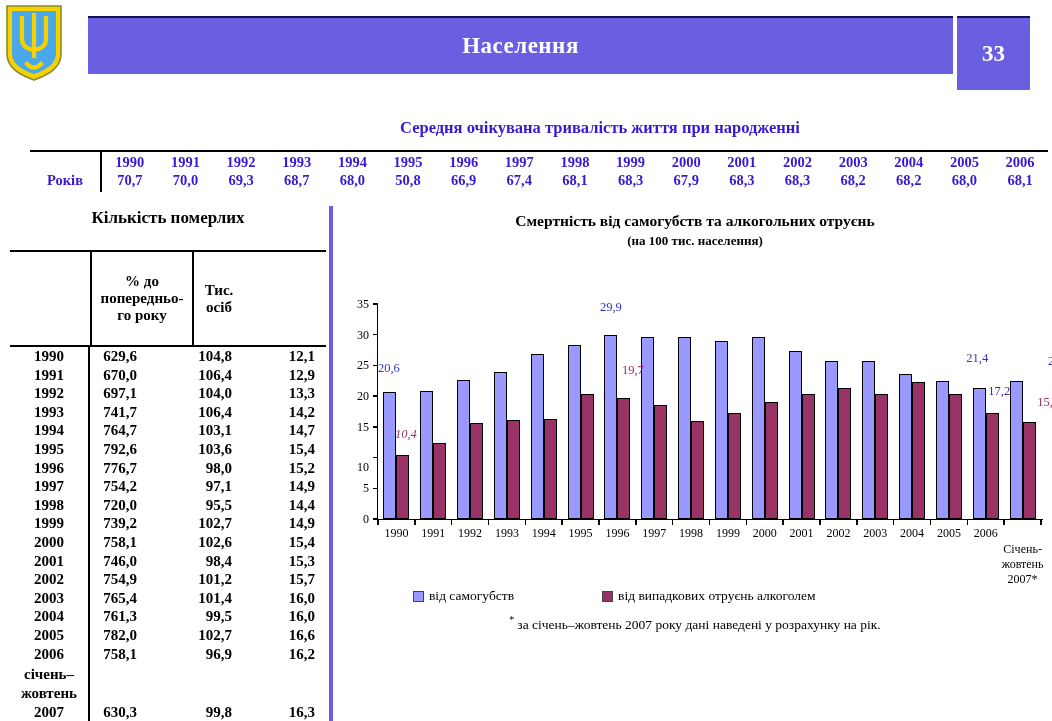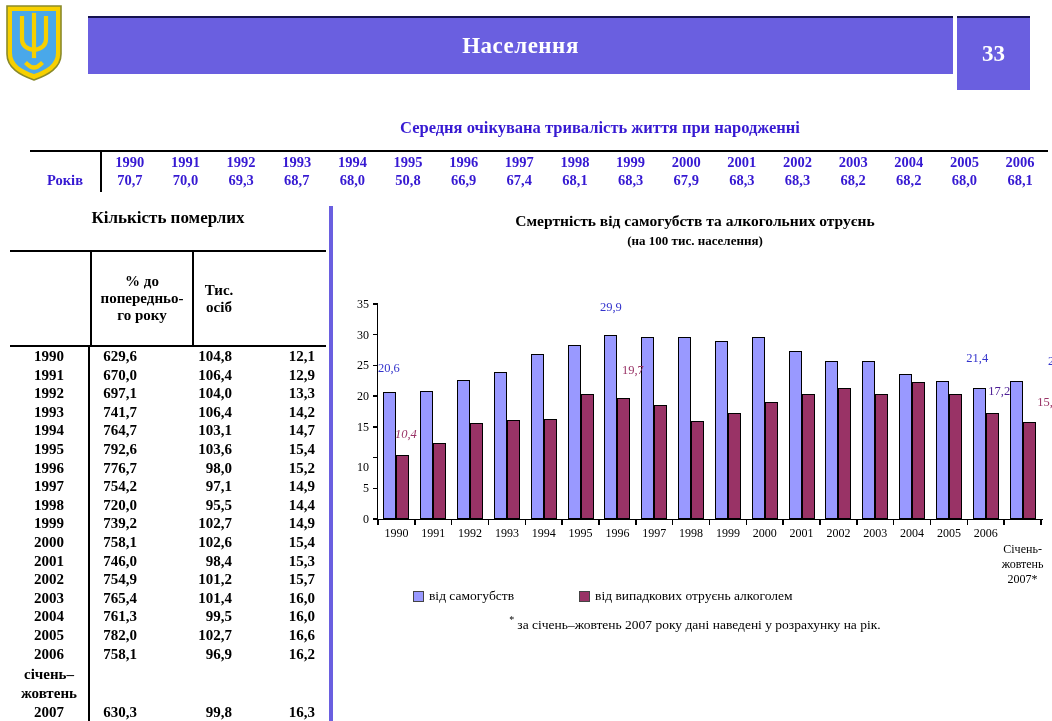--- a/index.html
+++ b/index.html
@@ -58,21 +58,21 @@
   .plot { position:absolute; left:377px; top:303px; width:666px; height:217px;
           border-left:1.5px solid #000; border-bottom:1.5px solid #000; }
   .ytl { position:absolute; right:100%; margin-right:9px; width:30px; height:14px;
          line-height:14px; text-align:right; font-size:12px; color:#000; }
   .ytick { position:absolute; right:100%; width:5px; height:1.5px; background:#000; }
   .xtick { position:absolute; bottom:-6px; width:1.5px; height:6px; background:#000; }
   .bar { position:absolute; bottom:0; width:13px; border:1px solid #000; }
   .ptlabel { position:absolute; font-size:12.5px; white-space:nowrap; transform:translateX(-50%); }
   .xlab { position:absolute; top:223px; width:58px; transform:translateX(-50%);
           text-align:center; font-size:12px; line-height:1.25; color:#000; }
-  .legend { position:absolute; left:413px; top:588px; display:flex; gap:65px; align-items:center; }
+  .legend { position:absolute; left:413px; top:588px; display:flex; gap:88px; align-items:center; }
   .leg-item { display:flex; align-items:center; gap:5px; font-size:13.5px; color:#000; }
   .swatch { width:11px; height:11px; border:1px solid #444; display:inline-block; }
   .footnote { position:absolute; left:345px; top:614px; width:700px; text-align:center;
               font-size:13.5px; color:#000; }
   .footnote sup { font-size:10px; margin-right:3px; }
 </style>
 </head>
 <body>
 
 <div class="page">

